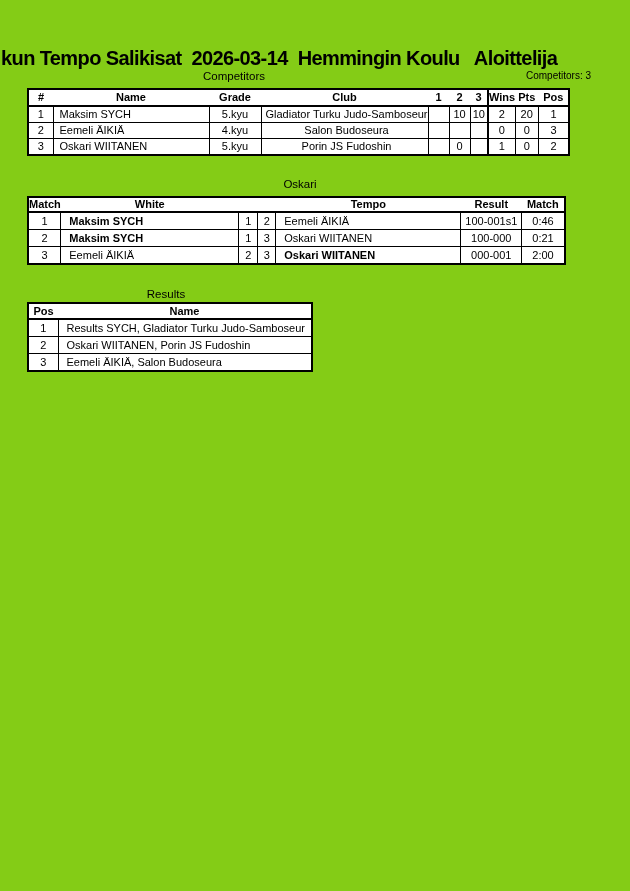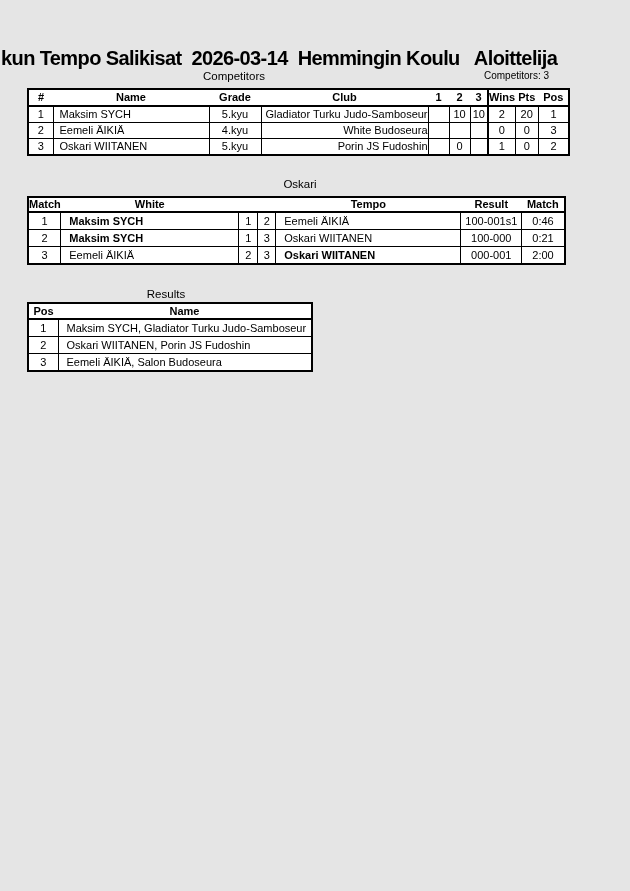--- a/index.html
+++ b/index.html
@@ -1,42 +1,42 @@
 <!DOCTYPE html>
 <html><head>
 <meta charset="utf-8">
 <style>
   html,body{margin:0;padding:0;background:#fff;}
-  .page{position:relative;width:630px;height:891px;background:#e5e5e5;overflow:hidden;
+  .page{position:relative;width:630px;height:891px;background:#84cc16;overflow:hidden;
         font-family:"Liberation Sans",sans-serif;color:#000;}
   .title{position:absolute;top:47px;left:1px;font-weight:bold;font-size:20px;
          letter-spacing:-0.6px;white-space:pre;}
   .sec-heading{position:absolute;font-weight:normal;font-size:11.5px;text-align:center;}
   .comp-heading{top:70px;left:0;width:468px;}
   .matches-heading{top:178px;left:0;width:600px;}
   .results-heading{top:288px;left:0;width:332px;}
-  .comp-count{position:absolute;top:70px;left:484px;font-size:10px;}
+  .comp-count{position:absolute;top:70px;left:526px;font-size:10px;}
   table.tbl{position:absolute;border-collapse:collapse;table-layout:fixed;
             font-size:11px;border:2px solid #000;background:#fff;}
   .tbl th{border:none;border-bottom:2px solid #000;font-weight:bold;padding:0;
           overflow:hidden;white-space:nowrap;text-align:center;}
   .tbl td{border:1px solid #000;padding:0;overflow:hidden;white-space:nowrap;
           text-align:center;vertical-align:middle;}
   .comp-table{left:27px;top:88px;}
   .comp-table th{height:15px;line-height:15px;}
   .comp-table td{height:15px;line-height:15px;}
   .matches-table{left:27px;top:196px;}
   .matches-table th{height:13px;line-height:13px;}
   .matches-table td{height:16px;line-height:16px;}
   .results-table{left:27px;top:302px;}
   .results-table th{height:14px;line-height:14px;}
   .results-table td{height:16px;line-height:16px;}
   .al{text-align:left !important;padding-left:6px !important;}
   .al8{text-align:left !important;padding-left:8px !important;}
-  td.club{overflow:visible !important;text-align:right;padding-left:4px !important;}
+  td.club{overflow:visible !important;text-align:center;padding-left:4px !important;}
   td.club .ovf{position:relative;z-index:2;white-space:pre;}
   .thick-left{border-left:2px solid #000 !important;}
   .b{font-weight:bold;}
 </style>
 </head>
 <body>
 
 <div class="page">
 
   <div class="title">kun Tempo Salikisat  2026-03-14  Hemmingin Koulu   Aloittelija</div>
@@ -81,21 +81,21 @@
         <td>10</td>
         <td>10</td>
         <td class="thick-left">2</td>
         <td>20</td>
         <td>1</td>
       </tr>
       <tr>
         <td>2</td>
         <td class="al">Eemeli ÄIKIÄ</td>
         <td>4.kyu</td>
-        <td class="club"><span class="ovf">White Budoseura</span></td>
+        <td class="club"><span class="ovf">Salon Budoseura</span></td>
         <td></td>
         <td></td>
         <td></td>
         <td class="thick-left">0</td>
         <td>0</td>
         <td>3</td>
       </tr>
       <tr>
         <td>3</td>
         <td class="al">Oskari WIITANEN</td>
@@ -174,21 +174,21 @@
     </colgroup>
     <thead>
       <tr>
         <th>Pos</th>
         <th>Name</th>
       </tr>
     </thead>
     <tbody>
       <tr>
         <td>1</td>
-        <td class="al8">Maksim SYCH, Gladiator Turku Judo-Samboseur</td>
+        <td class="al8">Results SYCH, Gladiator Turku Judo-Samboseur</td>
       </tr>
       <tr>
         <td>2</td>
         <td class="al8">Oskari WIITANEN, Porin JS Fudoshin</td>
       </tr>
       <tr>
         <td>3</td>
         <td class="al8">Eemeli ÄIKIÄ, Salon Budoseura</td>
       </tr>
     </tbody>

